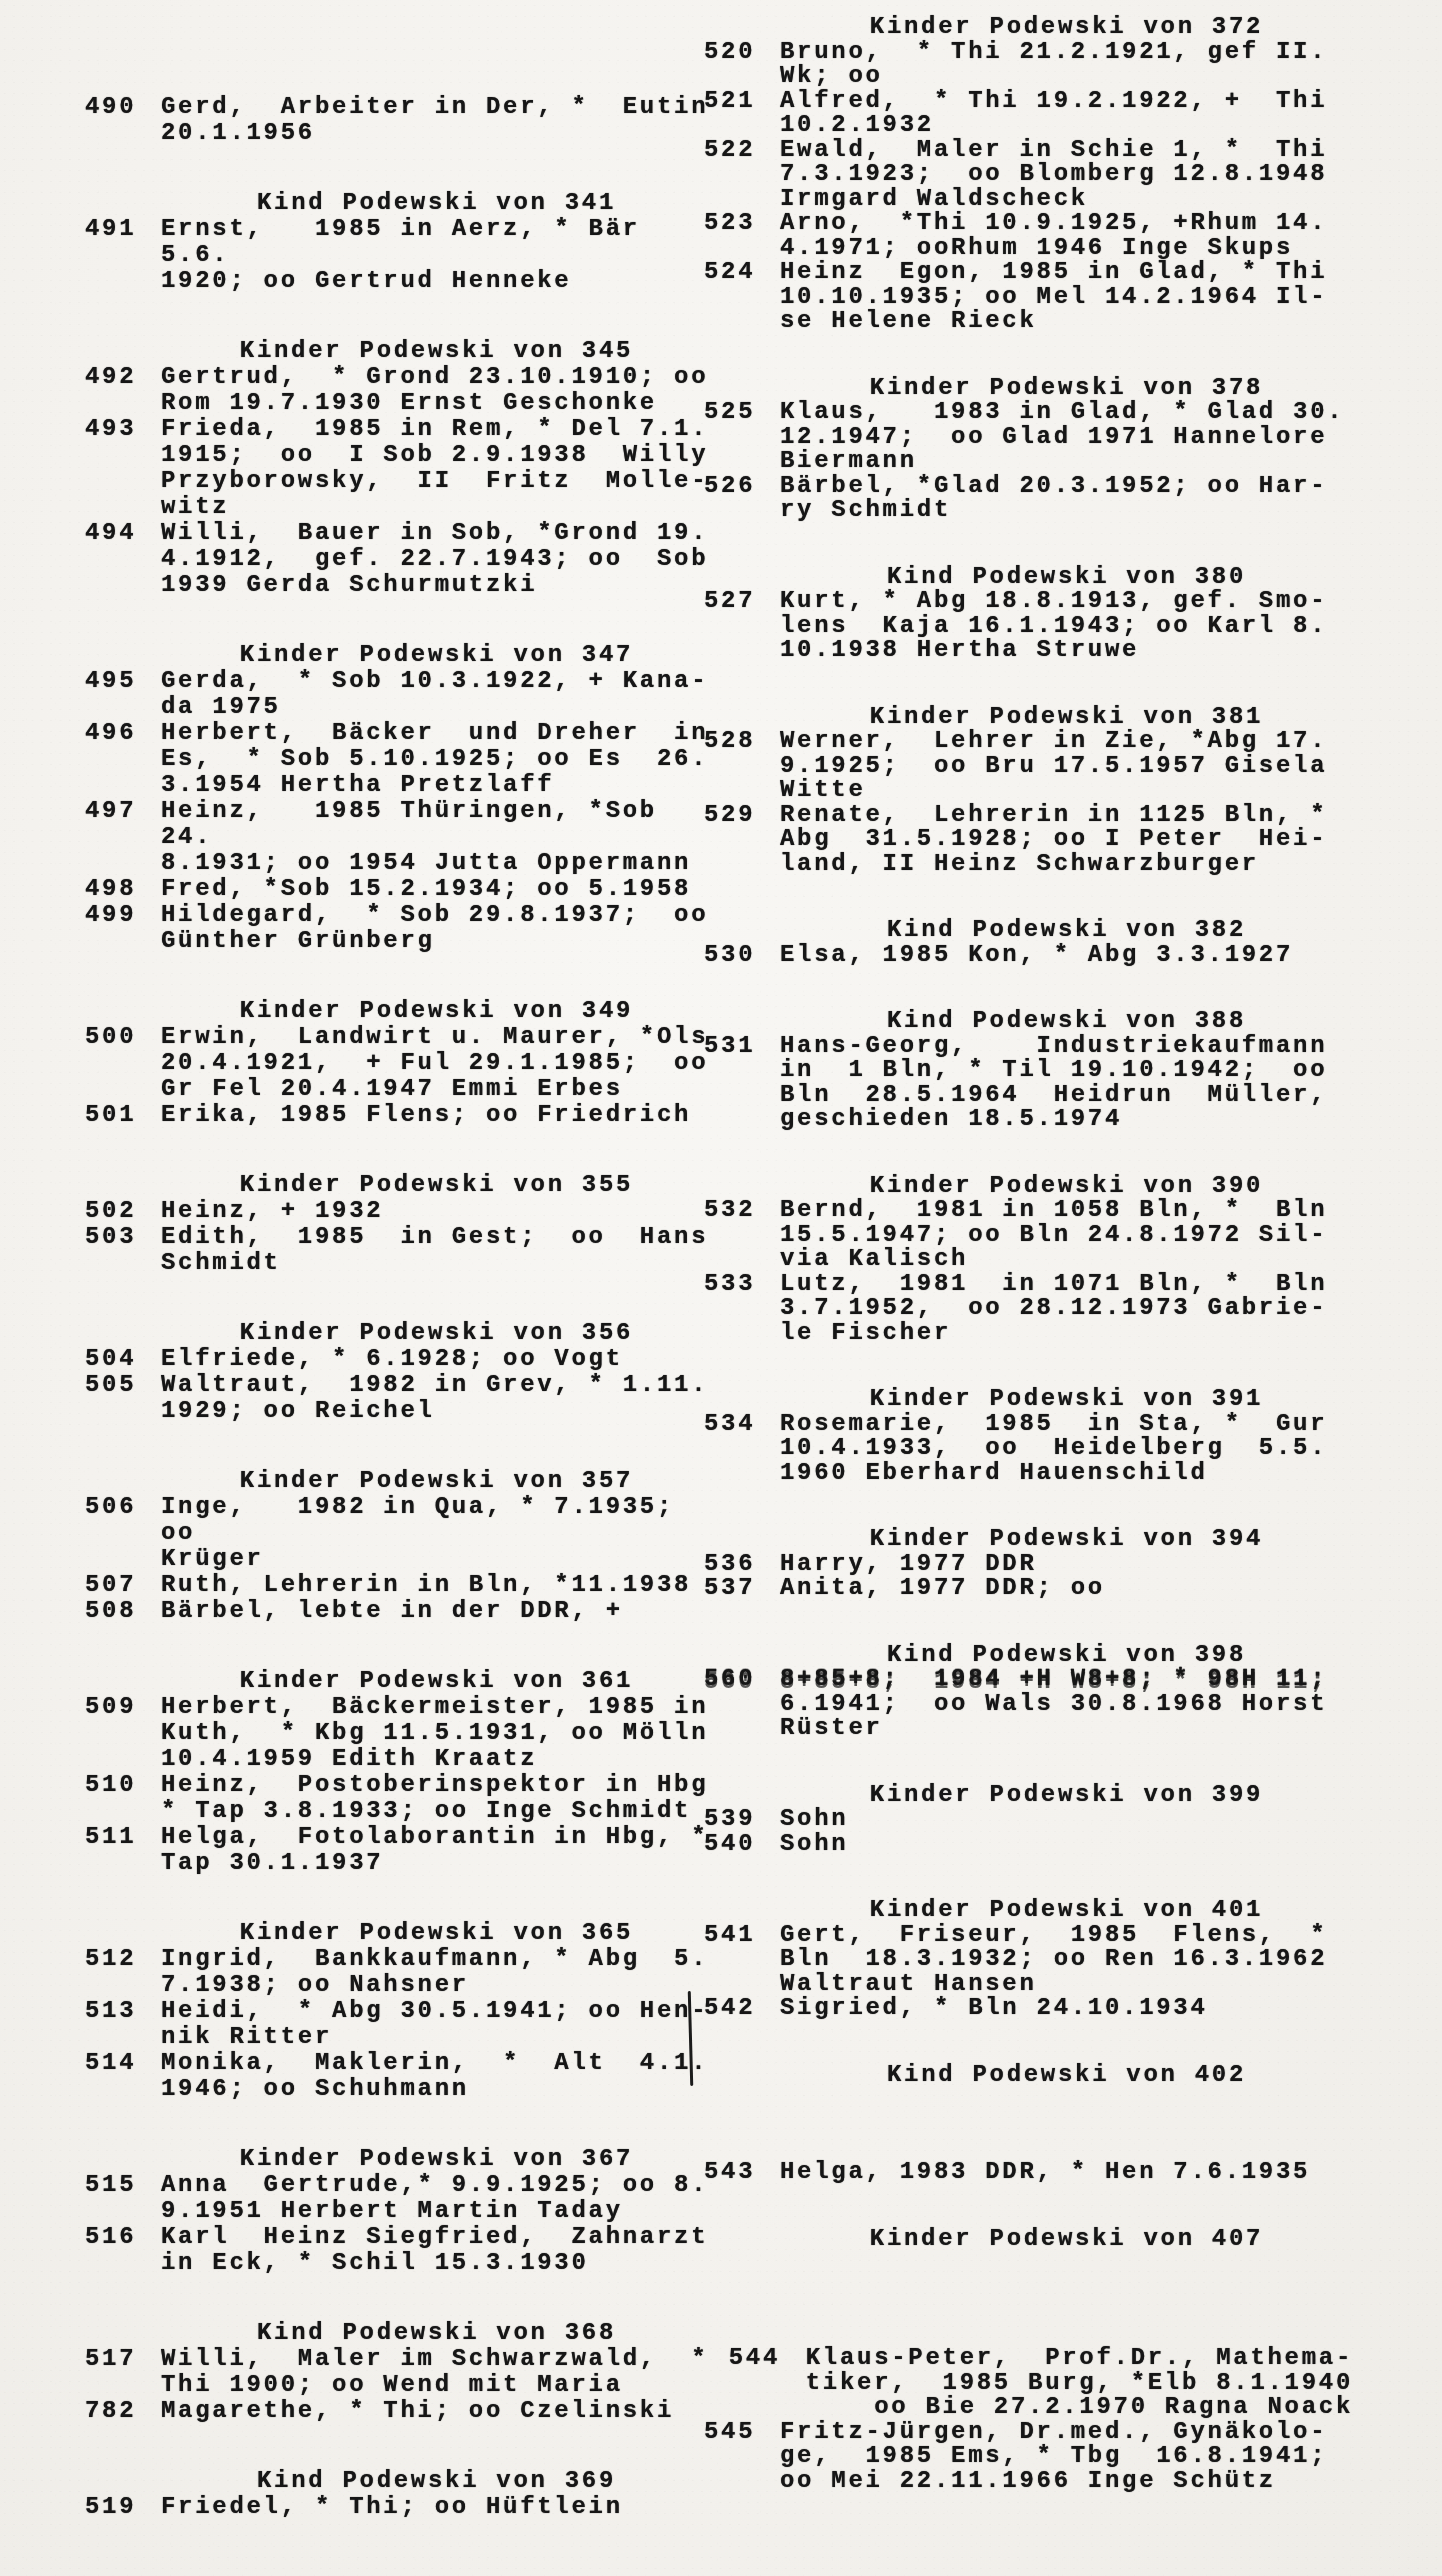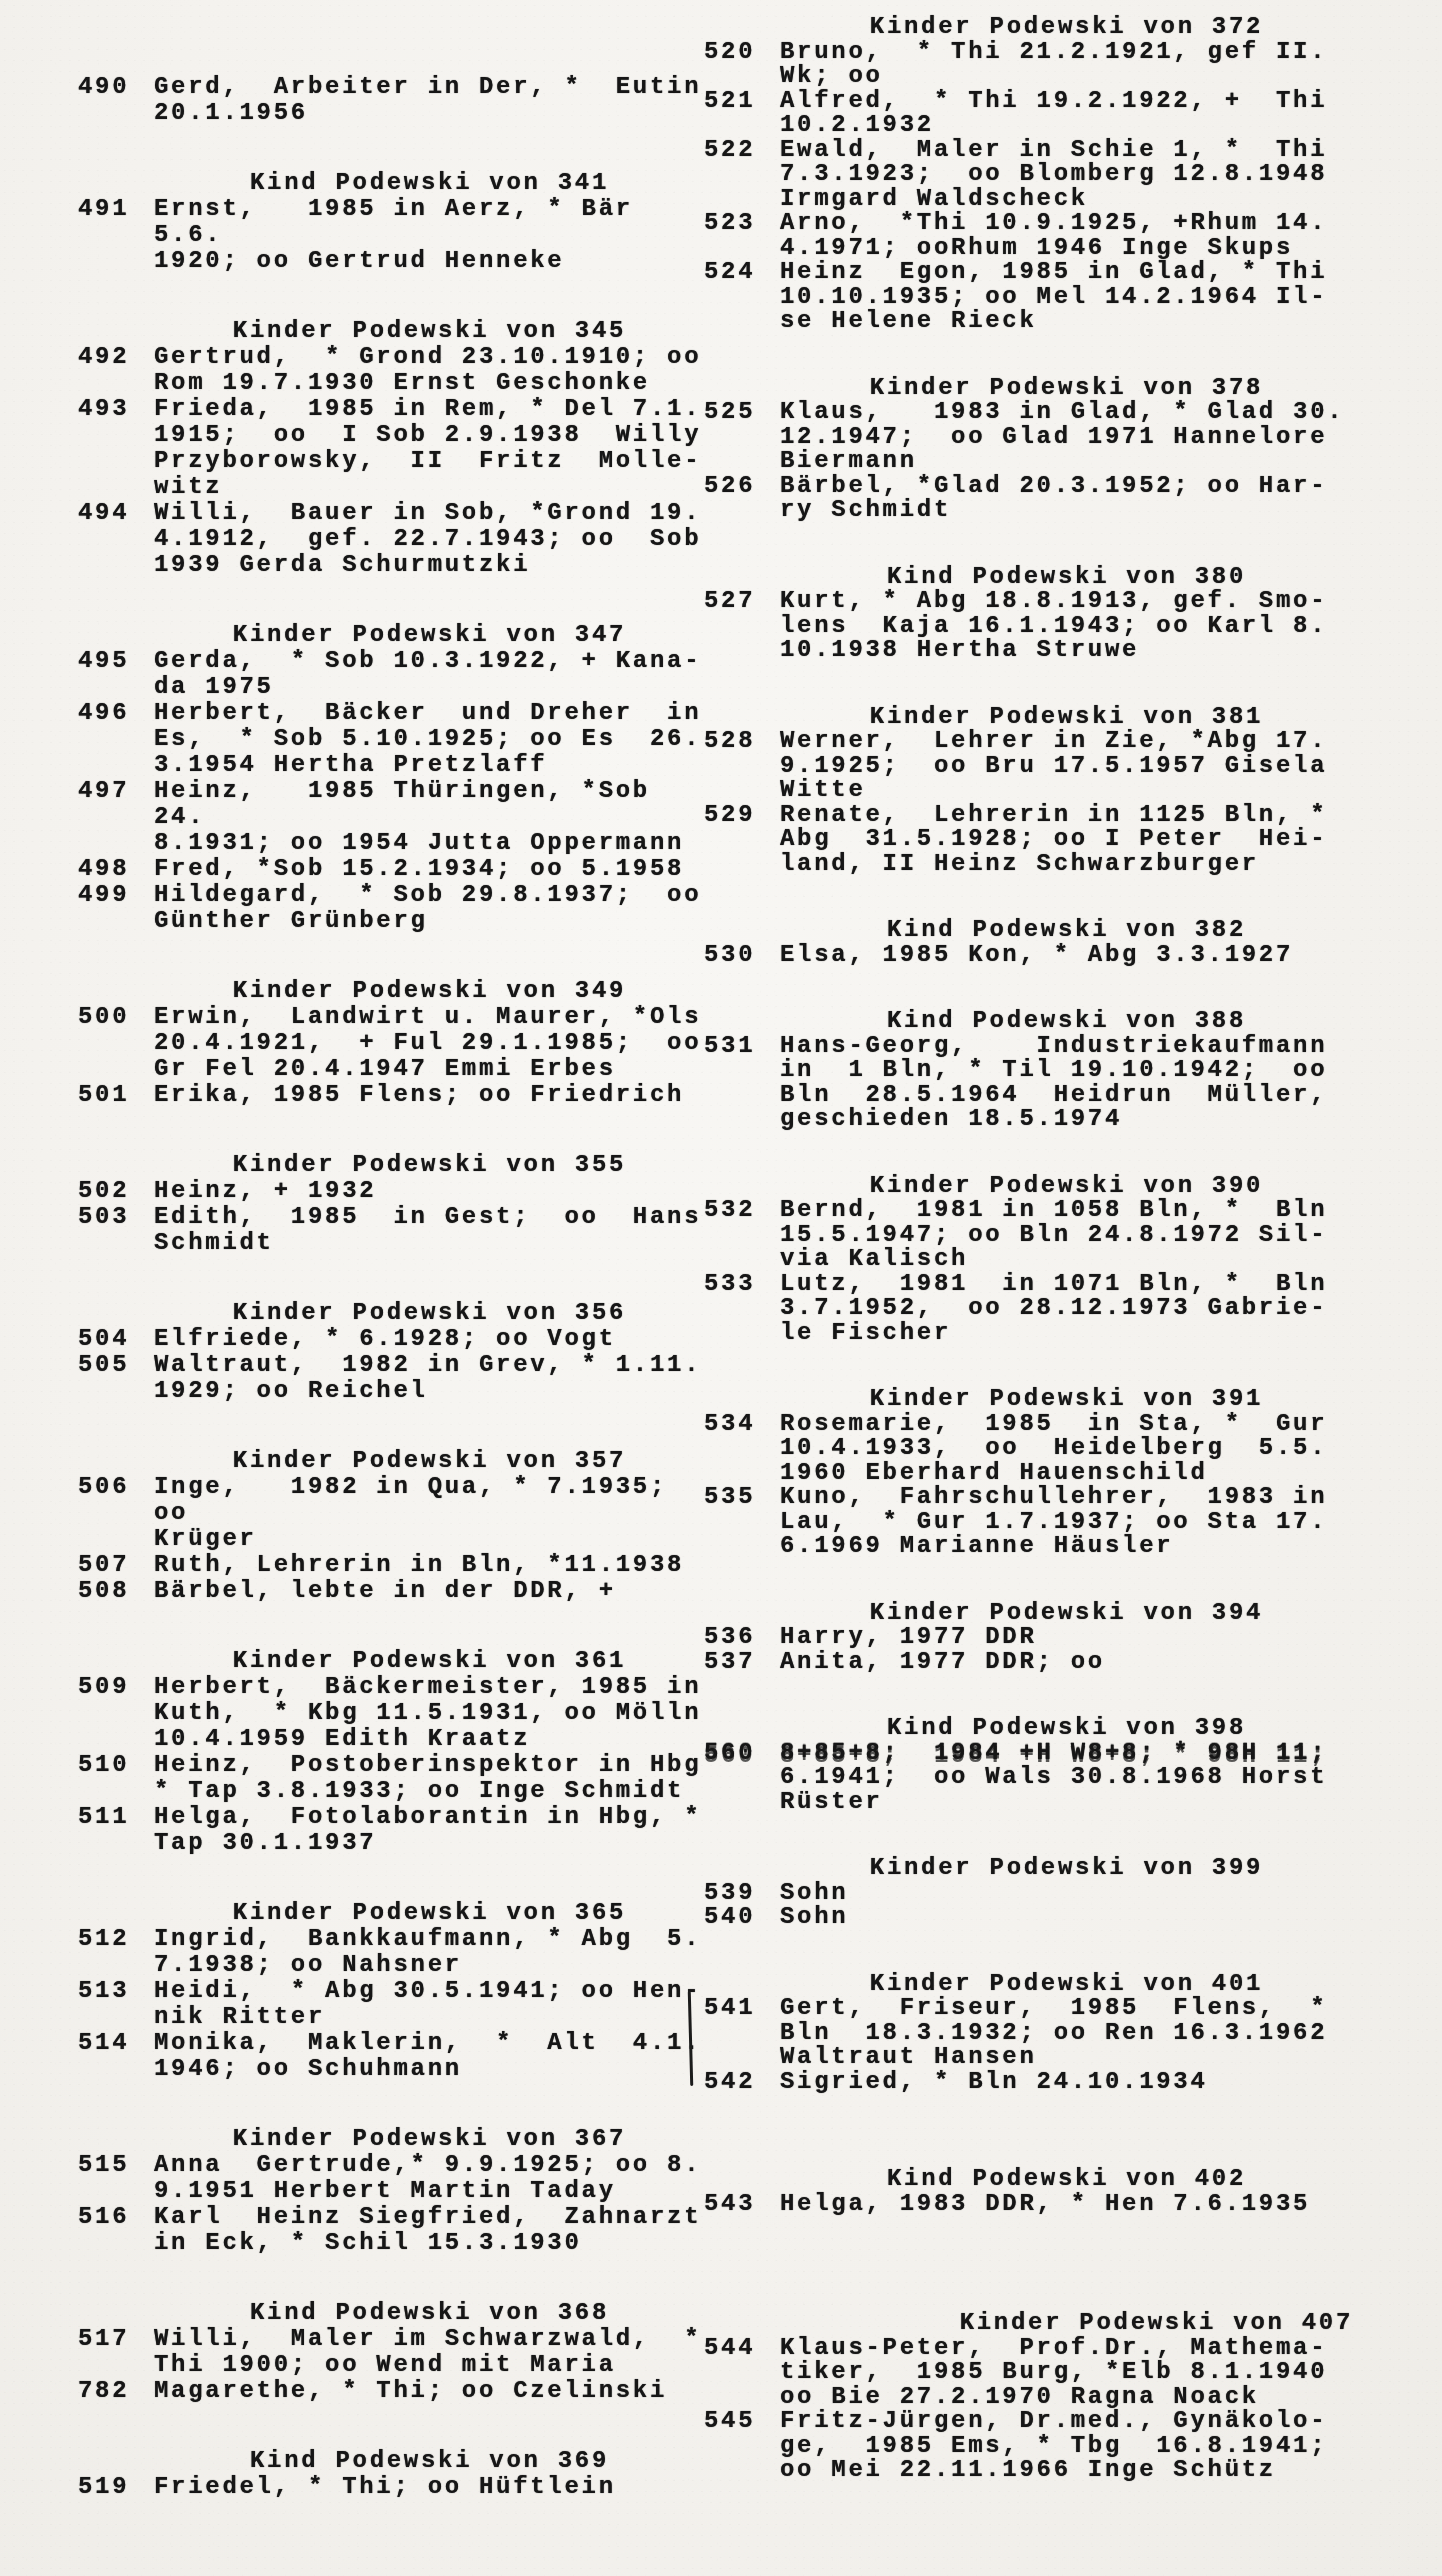--- a/index.html
+++ b/index.html
@@ -19,21 +19,21 @@
   
   .page::after{
     content:"";position:absolute;inset:0;pointer-events:none;opacity:.45;
     background-image:
       radial-gradient(rgba(0,0,0,0.05) 0.7px, transparent 0.8px),
       radial-gradient(rgba(0,0,0,0.03) 0.6px, transparent 0.8px);
     background-size:9.3px 11px, 14.4px 16px;
     background-position:0 0, 5px 7.6px;
   }
   .col{position:absolute;top:0;}
-  .col-left{left:78px;width:627px;padding-top:74px;line-height:26px;}
+  .col-left{left:85px;width:627px;padding-top:94px;line-height:26px;}
   .col-right{left:704px;width:649px;padding-top:15px;line-height:24.5px;}
   .heading{margin-left:76px;text-align:center;white-space:pre-wrap;}
   .col-left .heading{margin-top:44px;}
   .col-right .heading{margin-top:42px;}
   .col-right > .heading:first-child{margin-top:0;}
   .entry{display:flex;position:relative;justify-content:space-between;}
   .num{flex:0 0 76px;}
   .body{flex:1;white-space:pre-wrap;}
   
   .garbled{
@@ -301,26 +301,20 @@
 3.7.1952,  oo 28.12.1973 Gabrie-
 le Fischer</span>
       </div>
       <div class="heading">Kinder Podewski von 391</div>
       <div class="entry">
         <span class="num">534</span>
         <span class="body">Rosemarie,  1985  in Sta, *  Gur
 10.4.1933,  oo  Heidelberg  5.5.
 1960 Eberhard Hauenschild</span>
       </div>
-      <div class="entry">
-        <span class="num">535</span>
-        <span class="body">Kuno,  Fahrschullehrer,  1983 in
-Lau,  * Gur 1.7.1937; oo Sta 17.
-6.1969 Marianne Häusler</span>
-      </div>
       <div class="heading">Kinder Podewski von 394</div>
       <div class="entry">
         <span class="num">536</span>
         <span class="body">Harry, 1977 DDR</span>
       </div>
       <div class="entry">
         <span class="num">537</span>
         <span class="body">Anita, 1977 DDR; oo</span>
       </div>
       <div class="heading">Kind Podewski von 398</div>

